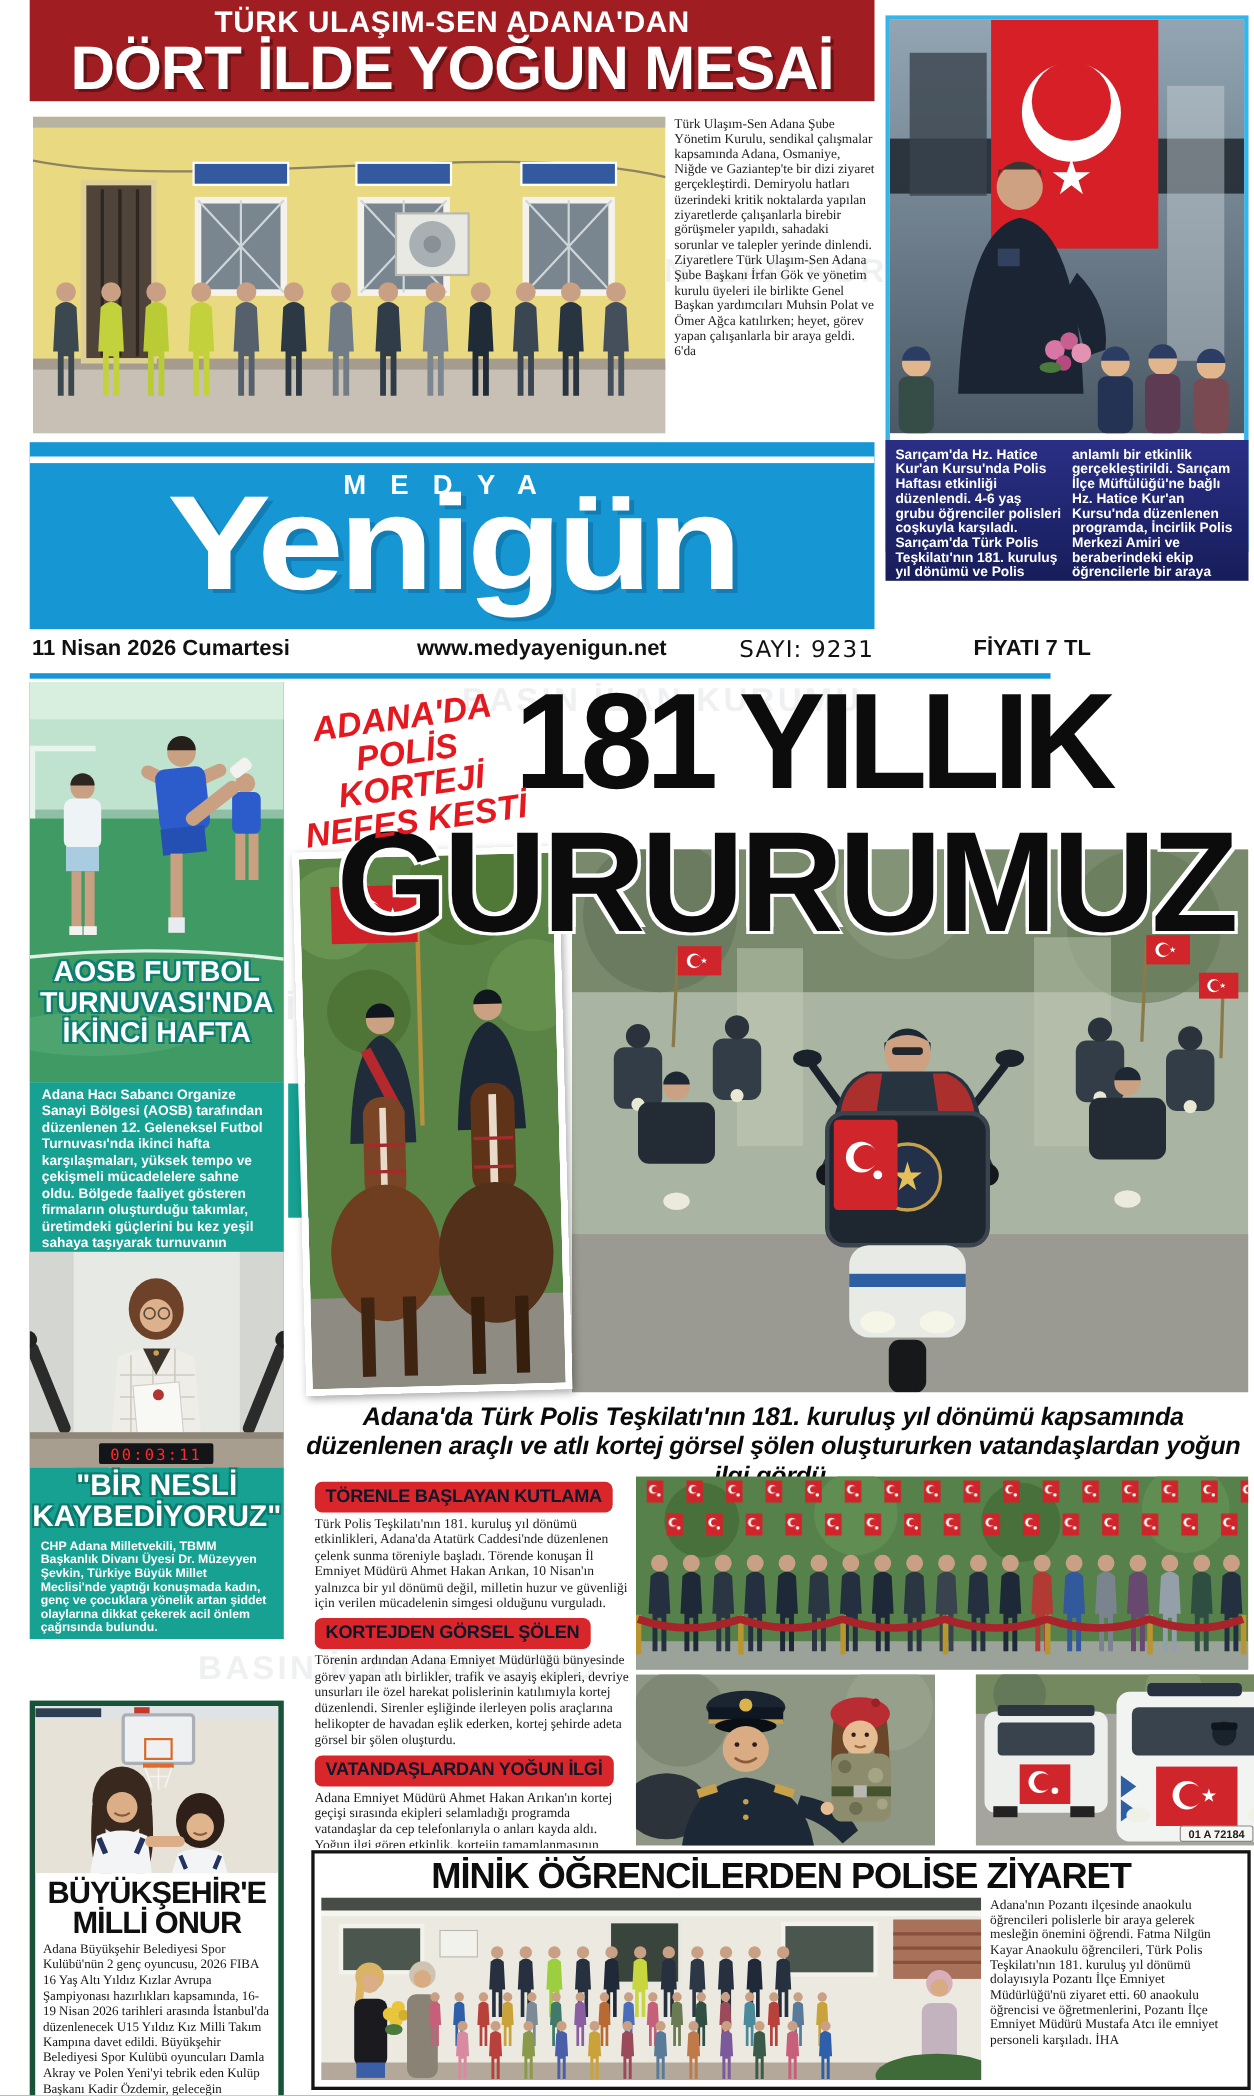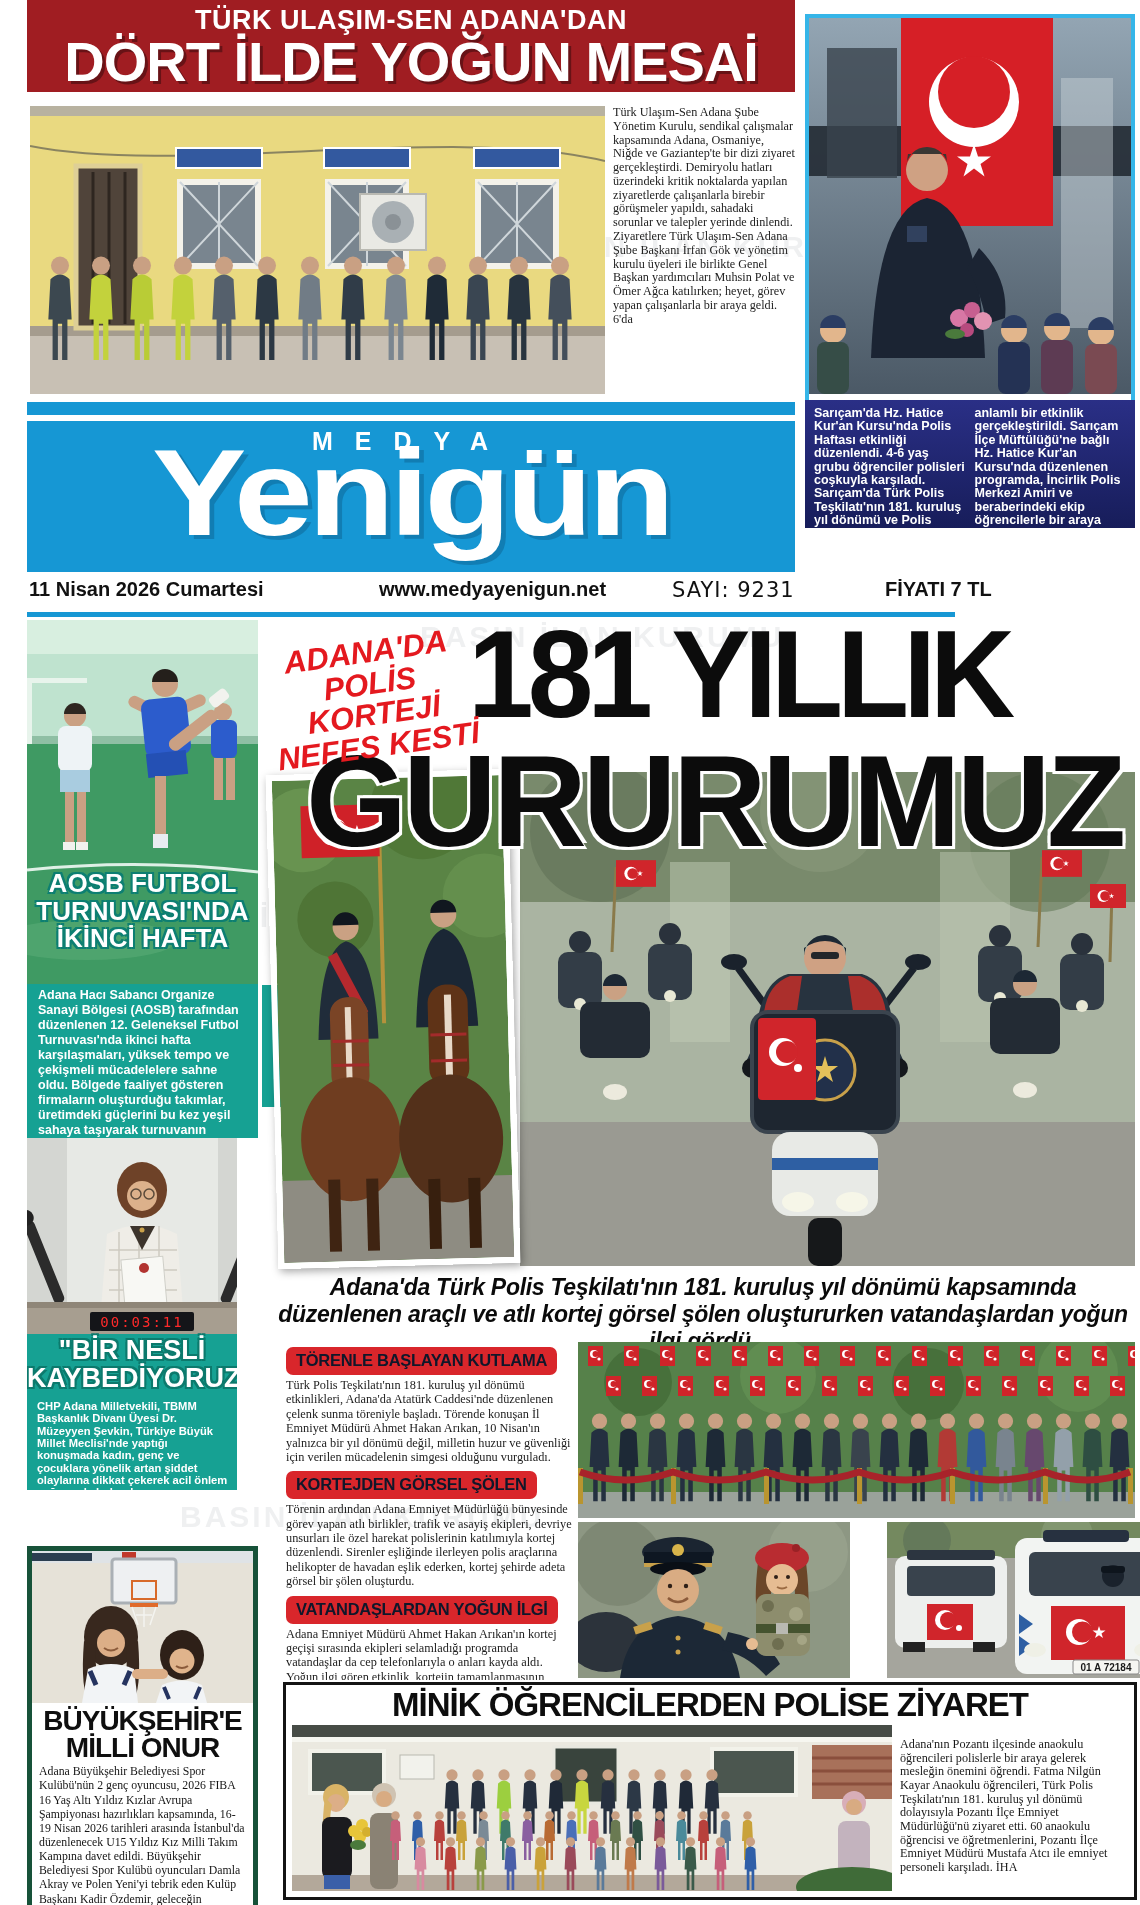--- a/index.html
+++ b/index.html
@@ -46,21 +46,21 @@
   .dateline .sayi{font-family:"DejaVu Sans",sans-serif;font-weight:400;font-size:21px;letter-spacing:1px;}
   .bluerule{left:27px;top:612px;width:928px;height:5px;background:#1697d4;}
 
   
   .aosb{left:27px;top:620px;width:231px;height:518px;background:#16a193;overflow:hidden;}
   .ovl3{position:absolute;left:0;right:0;text-align:center;font-weight:900;color:#fff;line-height:1.06;}
   .aosb .ovl3{top:250px;font-size:26px;
           text-shadow:-2px -2px 0 #0d7f72,2px -2px 0 #0d7f72,-2px 2px 0 #0d7f72,2px 2px 0 #0d7f72;}
   .aosb .btxt{position:absolute;top:368px;left:11px;right:9px;font-size:12.5px;font-weight:700;
           line-height:1.2;color:#fff;}
-  .sevkin{left:27px;top:1138px;width:187px;height:352px;background:#16a193;overflow:hidden;padding-left:23px;}
+  .sevkin{left:27px;top:1138px;width:231px;height:352px;background:#16a193;overflow:hidden;}
   .sevkin .ovl3{top:198px;font-size:27px;line-height:1.05;
           text-shadow:-2px -2px 0 #0c7a6d,2px -2px 0 #0c7a6d,-2px 2px 0 #0c7a6d,2px 2px 0 #0c7a6d;}
   .sevkin .btxt{position:absolute;top:262px;left:10px;right:8px;font-size:11.2px;font-weight:700;
           line-height:1.1;color:#fff;}
   .buyuk{left:27px;top:1546px;width:231px;height:388px;background:#fff;border:5px solid #175239;
           box-sizing:border-box;overflow:hidden;}
   .buyuk .bhead{text-align:center;font-size:28px;font-weight:900;line-height:.95;color:#0f0f0f;
           letter-spacing:-1px;margin:5px 0 3px;}
   .buyuk .btxt{padding:0 7px;font-family:"Liberation Serif",serif;font-size:11.8px;line-height:1.2;color:#151515;}
 
@@ -88,21 +88,21 @@
 
   .ceremony{left:578px;top:1342px;width:557px;height:176px;overflow:hidden;}
   .offchild{left:578px;top:1522px;width:272px;height:156px;overflow:hidden;}
   .cars{left:854px;top:1522px;width:281px;height:156px;overflow:hidden;padding-left:33px;}
 
   .visitbox{left:283px;top:1682px;width:854px;height:218px;border:3px solid #141414;
             box-sizing:border-box;background:#fff;overflow:hidden;}
   .vhead{text-align:center;font-size:33px;font-weight:900;letter-spacing:-1px;color:#0d0d0d;
          line-height:1;margin-top:3px;}
   .vrow{display:flex;gap:8px;padding:4px 6px 0;}
-  .vtext{flex:1;font-family:"Liberation Serif",serif;font-size:12.2px;line-height:1.12;color:#191919;margin-top:13px;}
+  .vtext{flex:1;font-family:"Liberation Serif",serif;font-size:12.2px;line-height:1.12;color:#191919;}
 </style>
 </head>
 <body>
 
 <svg width="0" height="0" style="position:absolute" aria-hidden="true">
   <defs>
     <symbol id="prs" viewBox="0 0 30 100">
       <circle cx="15" cy="9" r="8.5" fill="#c9a083"></circle>
       <path d="M6 22 Q15 13 24 22 L26 60 L22 60 L22 98 L17 98 L17 64 L13 64 L13 98 L8 98 L8 60 L4 60 Z"></path>
     </symbol>

